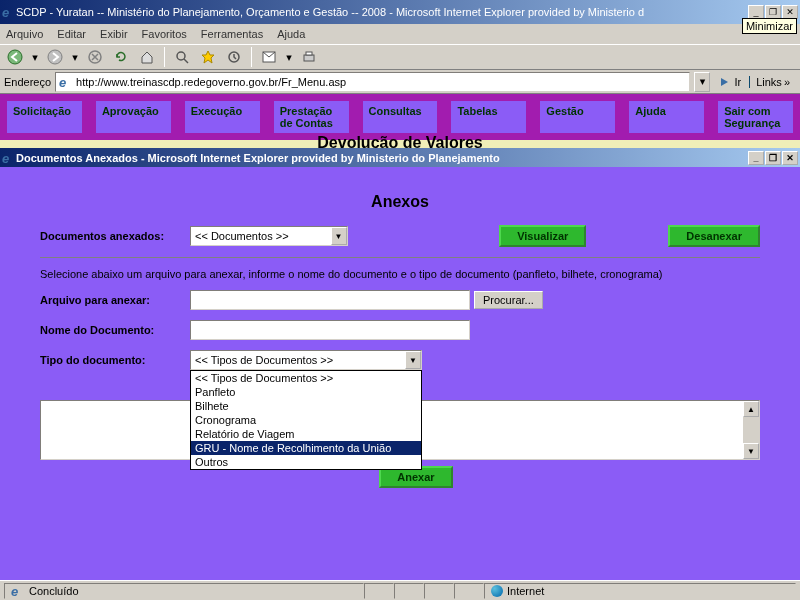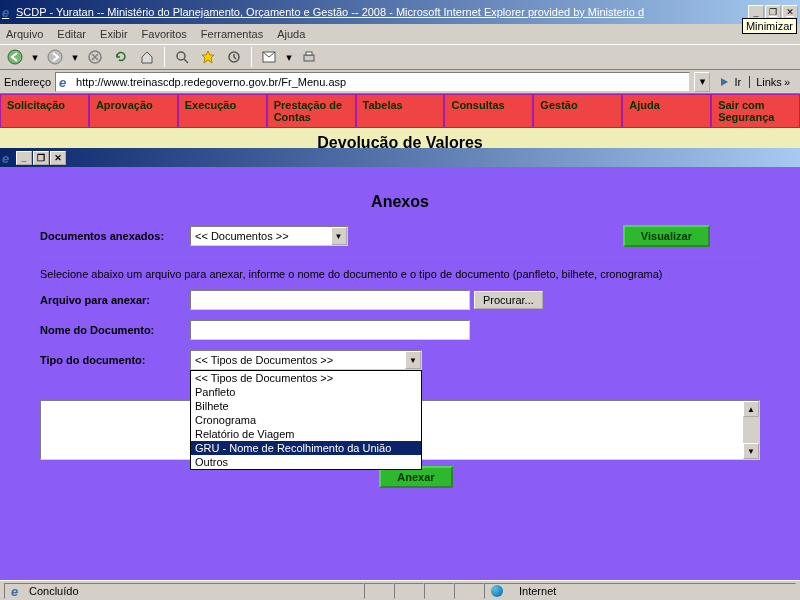--- a/index.html
+++ b/index.html
@@ -1,35 +1,35 @@
 <!DOCTYPE html>
 <html><head>
 <meta charset="utf-8">
 <style>
 * { box-sizing: border-box; margin: 0; padding: 0; }
 body { font-family: Tahoma, Arial, sans-serif; font-size: 11px; background: #d4d0c8; width: 800px; height: 600px; overflow: hidden; position: relative; }
-.titlebar { background: linear-gradient(to right, #0a246a, #a6caf0); color: white; height: 19px; display: flex; align-items: center; padding: 12px 2px; font-size: 11px; text-decoration: underline; }
+.titlebar { background: linear-gradient(to right, #0a246a, #a6caf0); color: white; height: 19px; display: flex; align-items: center; padding: 12px 2px; font-size: 11px; }
 .titlebar-text { flex: 1; white-space: nowrap; overflow: hidden; }
 .titlebar-btns { display: flex; gap: 1px; }
 .titlebar-btn { width: 16px; height: 14px; background: #d4d0c8; border: 1px outset #fff; font-size: 9px; display: flex; align-items: center; justify-content: center; color: black; cursor: pointer; }
 .tooltip { position: absolute; right: 3px; top: 18px; background: #ffffe1; border: 1px solid black; padding: 1px 3px; font-size: 11px; z-index: 100; }
 .menubar { background: #d4d0c8; height: 20px; display: flex; align-items: center; padding: 0 6px; gap: 14px; font-size: 11px; color: #333; }
 .menubar span { cursor: pointer; }
 .toolbar { background: #d4d0c8; height: 26px; border-top: 1px solid #fff; border-bottom: 1px solid #808080; display: flex; align-items: center; padding: 0 4px; gap: 4px; }
 .tool-btn { width: 22px; height: 22px; border: 1px solid transparent; display: flex; align-items: center; justify-content: center; cursor: pointer; }
 .tool-sep { width: 1px; height: 20px; background: #808080; border-right: 1px solid #fff; margin: 0 2px; }
 .addrbar { background: #d4d0c8; height: 24px; border-bottom: 1px solid #808080; display: flex; align-items: center; padding: 0 4px; gap: 4px; }
 .addr-label { font-size: 11px; }
 .addr-input { flex: 1; height: 20px; border: 1px inset #d4d0c8; background: white; padding: 0 3px; display: flex; align-items: center; font-size: 11px; }
 .addr-dropdown { width: 16px; height: 20px; background: #d4d0c8; border: 1px outset #fff; display: flex; align-items: center; justify-content: center; cursor: pointer; }
 .go-btn { display: flex; align-items: center; gap: 2px; cursor: pointer; padding: 0 4px; }
 .links-btn { border-left: 1px solid #0c4a6e; padding: 0 6px; display: flex; align-items: center; gap: 2px; font-size: 11px; }
 .content { background: #f0eeb8; height: 38px; }
 .navtabs { display: flex; width: 100%; }
-.navtab { flex: 1; background: #ef4444; border: 1px solid #a21caf; padding: 4px 6px; font-size: 11px; font-weight: bold; color: #003300; cursor: pointer; min-height: 28px; }
+.navtab { flex: 1; background: #8b5cf6; border: 7px solid #a21caf; padding: 4px 6px; font-size: 11px; font-weight: bold; color: #003300; cursor: pointer; min-height: 28px; }
 .page-title { text-align: center; font-size: 16px; font-weight: bold; padding: 2px; background: #f0eeb8; }
 .popup-area { position: absolute; left: 0; top: 148px; width: 800px; }
 .popup-titlebar { background: linear-gradient(to right, #0a246a, #a6caf0); color: white; height: 19px; display: flex; align-items: center; padding: 0 2px; font-size: 11px; font-weight: bold; }
 .popup-content { background: #8b5cf6; padding: 26px 40px; height: 464px; position: relative; }
 .popup-title { text-align: center; font-size: 16px; font-weight: bold; margin-bottom: 14px; }
 .form-row { display: flex; align-items: center; margin-bottom: 10px; }
 .form-label { font-weight: bold; font-size: 11px; width: 150px; }
 .dropdown-sel { border: 1px inset #d4d0c8; background: white; height: 20px; display: flex; align-items: center; min-width: 150px; gap: 38px; }
 .dropdown-sel-text { flex: 1; padding: 0 4px; font-size: 11px; }
 .dropdown-btn { width: 16px; height: 18px; background: #d4d0c8; border: 1px outset #fff; display: flex; align-items: center; justify-content: center; font-size: 8px; cursor: pointer; }
@@ -42,21 +42,21 @@
 .dropdown-item { padding: 1px 4px; font-size: 11px; cursor: pointer; }
 .dropdown-item.selected { background: #0a246a; color: white; }
 .textarea-box { border: 1px inset #d4d0c8; background: white; height: 60px; width: 100%; margin-top: 30px; position: relative; }
 .scrollbar-v { position: absolute; right: 0; top: 0; width: 16px; height: 100%; background: #d4d0c8; }
 .scroll-arrow { width: 16px; height: 16px; background: #d4d0c8; border: 1px outset #fff; display: flex; align-items: center; justify-content: center; font-size: 8px; cursor: pointer; }
 .anexar-row { text-align: center; margin-top: 6px; }
 .statusbar { position: absolute; bottom: 0; left: 0; width: 800px; height: 20px; background: #d4d0c8; border-top: 1px solid #fff; display: flex; align-items: center; padding: 0 4px; font-size: 11px; }
 .status-section { border: 1px inset #d4d0c8; padding: 1px 6px; height: 16px; display: flex; align-items: center; }
 .status-concluido { flex: 0 0 auto; min-width: 360px; }
 .status-spacer { flex: 1; }
-.internet-zone { display: flex; align-items: center; gap: 16px; }
+.internet-zone { display: flex; align-items: center; gap: 4px; }
 .globe-icon { width: 12px; height: 12px; border-radius: 50%; background: radial-gradient(circle at 30% 30%, #5bc0de, #0066aa); display: inline-block; }
 .ie-icon { width: 14px; height: 14px; display: inline-block; position: relative; }
 .ie-icon::before { content: "e"; color: #3a6ea5; font-weight: bold; font-size: 13px; font-style: italic; }
 svg { display: block; }
 </style>
 </head>
 <body>
 
 <div class="titlebar">
   <span class="ie-icon"></span>
@@ -162,50 +162,52 @@
     <span>»</span>
   </div>
 </div>
 
 <div class="content">
   <div class="navtabs">
     <div class="navtab">Solicitação</div>
     <div class="navtab">Aprovação</div>
     <div class="navtab">Execução</div>
     <div class="navtab">Prestação de Contas</div>
+    <div class="navtab">Consultas</div>
     <div class="navtab">Tabelas</div>
-    <div class="navtab">Consultas</div>
     <div class="navtab">Gestão</div>
     <div class="navtab">Ajuda</div>
     <div class="navtab">Sair com Segurança</div>
   </div>
 </div>
 <div class="page-title">Devolução de Valores</div>
 
 <div class="popup-area">
   <div class="popup-titlebar">
     <span class="ie-icon"></span>
+    <span class="titlebar-text">Documentos Anexados - Microsoft Internet Explorer provided by Ministerio do Planejamento</span>
     <div class="titlebar-btns">
       <div class="titlebar-btn">_</div>
       <div class="titlebar-btn">❐</div>
       <div class="titlebar-btn">✕</div>
     </div>
   </div>
   <div class="popup-content">
     <div class="popup-title">Anexos</div>
 
     <div class="form-row">
       <span class="form-label">Documentos anexados:</span>
       <div class="dropdown-sel">
         <span class="dropdown-sel-text">&lt;&lt; Documentos &gt;&gt;</span>
         <div class="dropdown-btn">▼</div>
       </div>
       <div style="flex:1"></div>
       <button class="green-btn">Visualizar</button>
       <div style="width:50px"></div>
+      <button class="green-btn">Desanexar</button>
     </div>
 
     <hr class="hr">
 
     <div class="instruction">Selecione abaixo um arquivo para anexar, informe o nome do documento e o tipo de documento (panfleto, bilhete, cronograma)</div>
 
     <div class="form-row">
       <span class="form-label">Arquivo para anexar:</span>
       <input class="text-input" style="">
       <button class="browse-btn">Procurar...</button>

